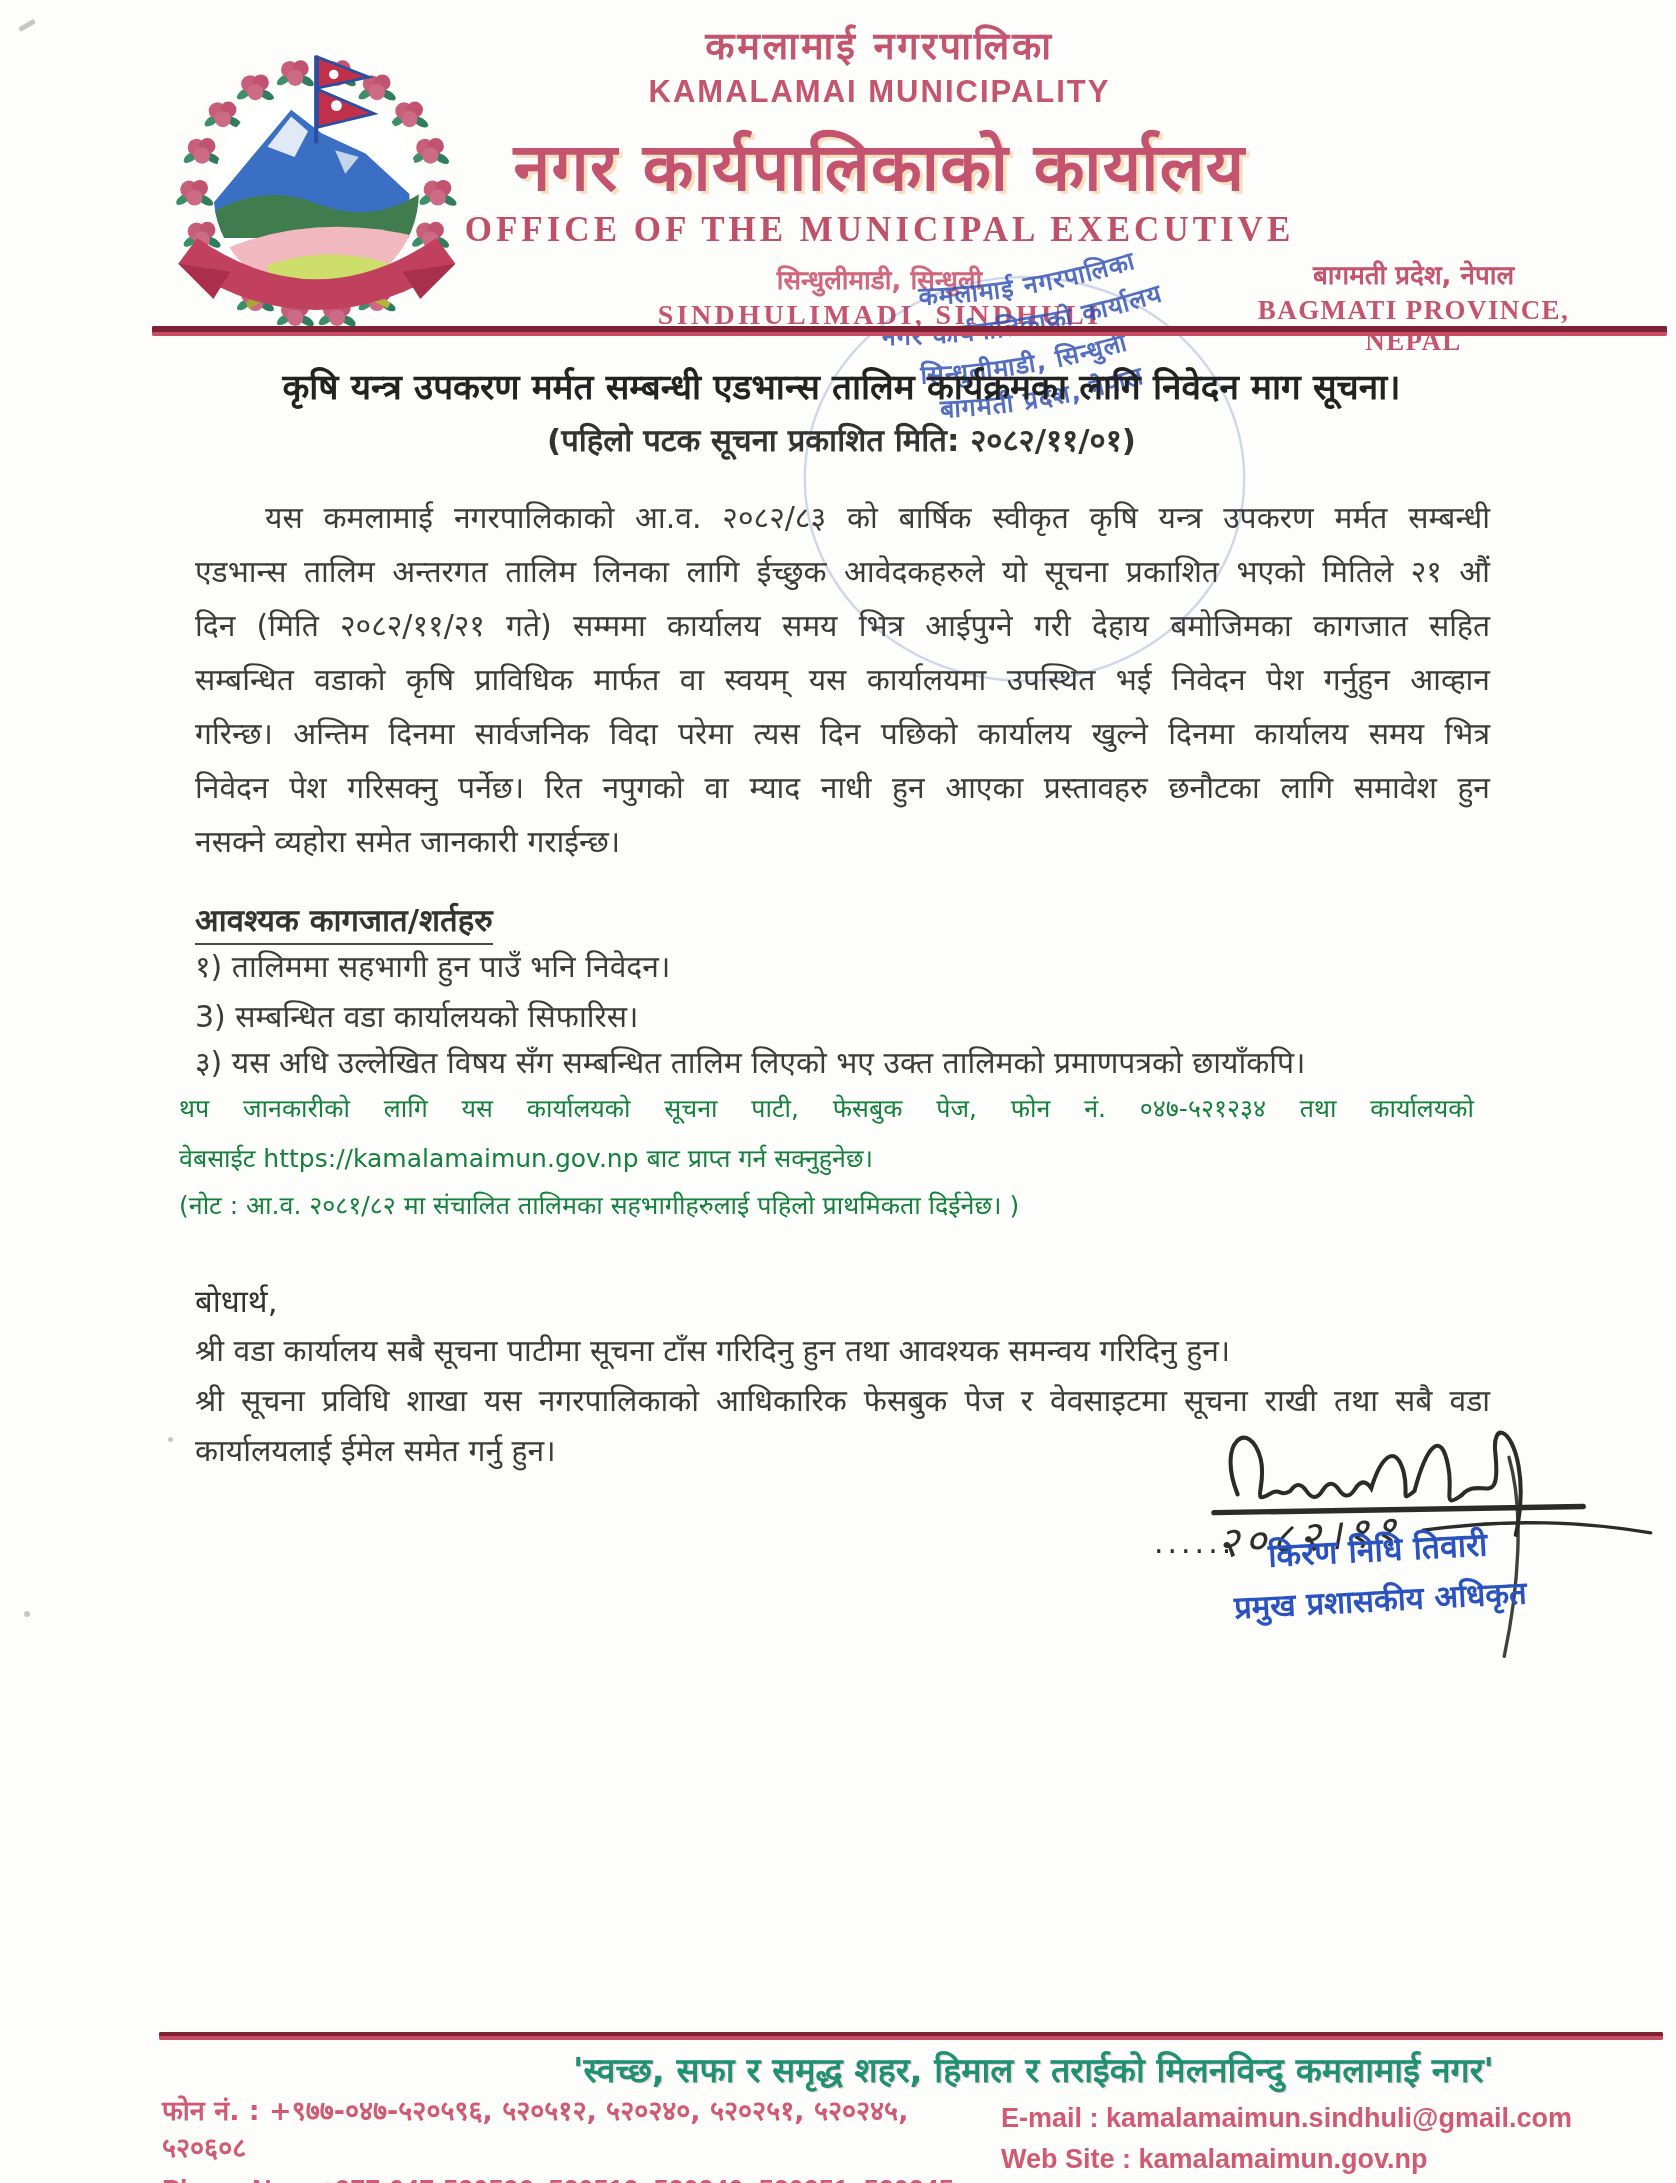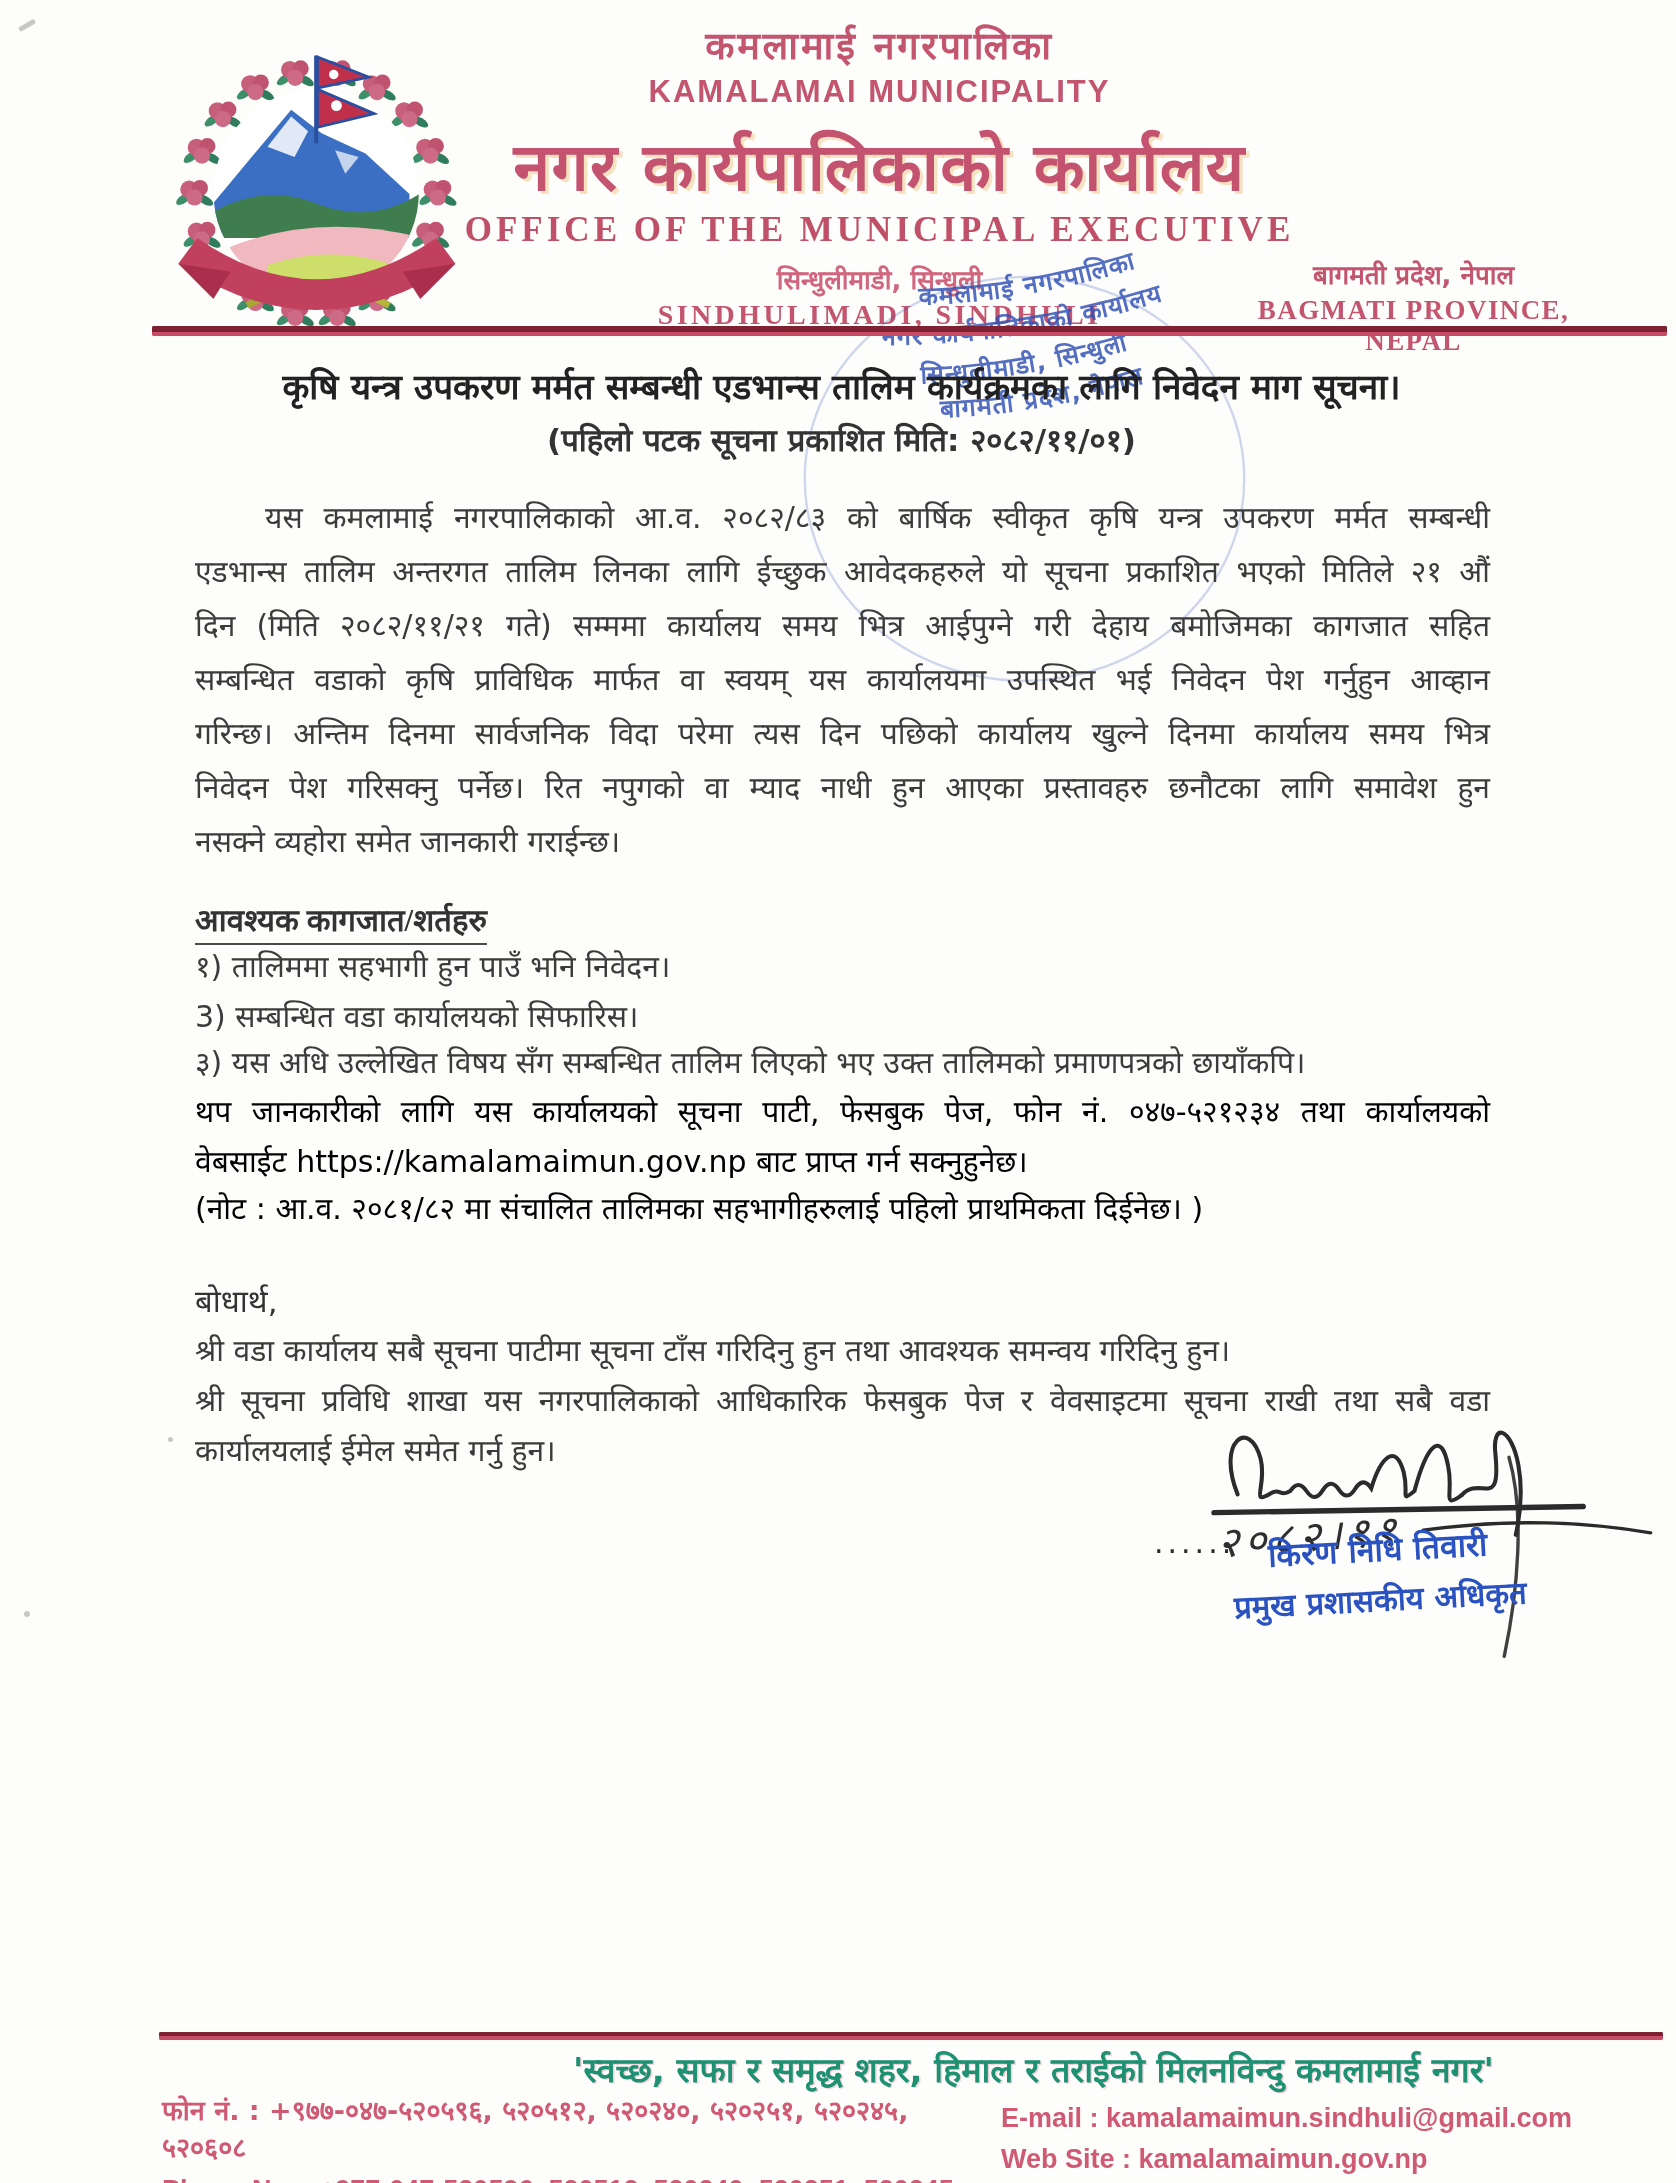--- a/index.html
+++ b/index.html
@@ -36,23 +36,23 @@
   
   .title{position:absolute;left:189px;top:362px;width:1305px;text-align:center;
          font-size:35px;font-weight:bold;color:#222;}
   .subtitle{position:absolute;left:189px;top:418px;width:1305px;text-align:center;
             font-size:31px;font-weight:bold;color:#333;}
   .para{position:absolute;left:195px;top:491px;width:1295px;font-size:30px;color:#3b3b3b;}
   .para .ln{line-height:54px;height:54px;white-space:nowrap;}
   .just{text-align:justify;text-align-last:justify;white-space:normal;}
   .indent{text-indent:70px;}
   .req-h{position:absolute;left:195px;top:898px;font-size:31px;font-weight:bold;color:#333;
-         border-bottom:2.7px solid #4a4a4a;padding-bottom:2.7px;font-family:Liberation Serif, serif;}
+         border-bottom:2.7px solid #4a4a4a;padding-bottom:2.7px;}
   .req{position:absolute;left:195px;width:1295px;font-size:30px;color:#3b3b3b;white-space:nowrap;}
-  .info{position:absolute;left:195px;width:1295px;font-size:30px;color:#000000;}
+  .info{position:absolute;left:179px;width:1295px;font-size:25px;color:#15803d;}
   .cc-h{position:absolute;left:195px;top:1279px;font-size:31px;color:#333;}
   .cc{position:absolute;left:195px;width:1295px;font-size:30px;color:#3b3b3b;}
   
   .sig-svg{position:absolute;left:1136px;top:1410px;width:534px;height:270px;overflow:visible;}
   .sig-dots{position:absolute;left:1154px;top:1525px;font-size:30px;letter-spacing:4px;color:#2c2c2c;}
   .sig-date{position:absolute;left:1217px;top:1506px;font-size:42px;font-style:italic;
             color:#2e2e2e;transform:rotate(-4deg);letter-spacing:5.4px;}
   .officer{position:absolute;left:1149px;top:1527px;width:460px;text-align:center;
            transform:rotate(-3deg);color:#2a52c0;}
   .officer .nm{font-size:32px;font-weight:bold;}

